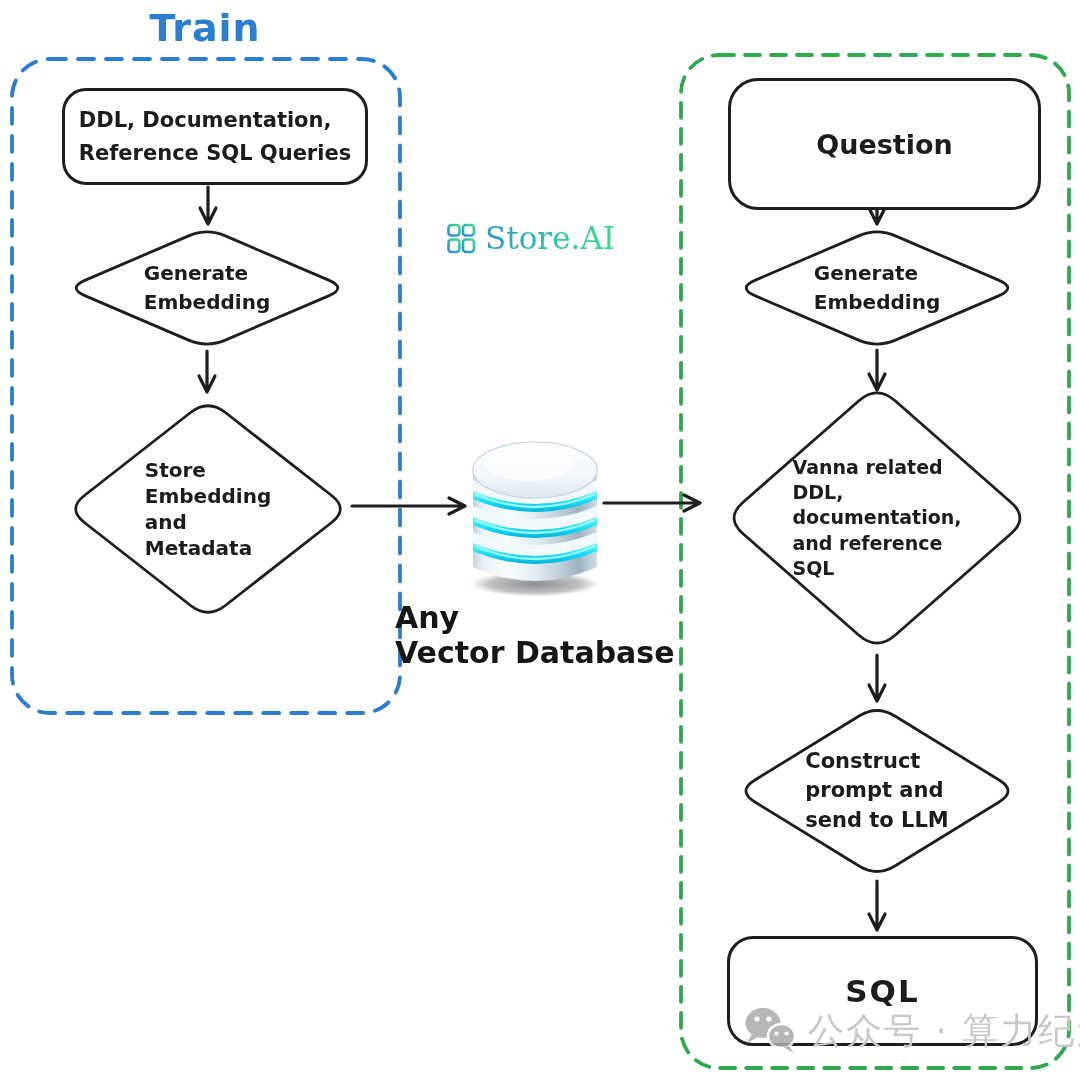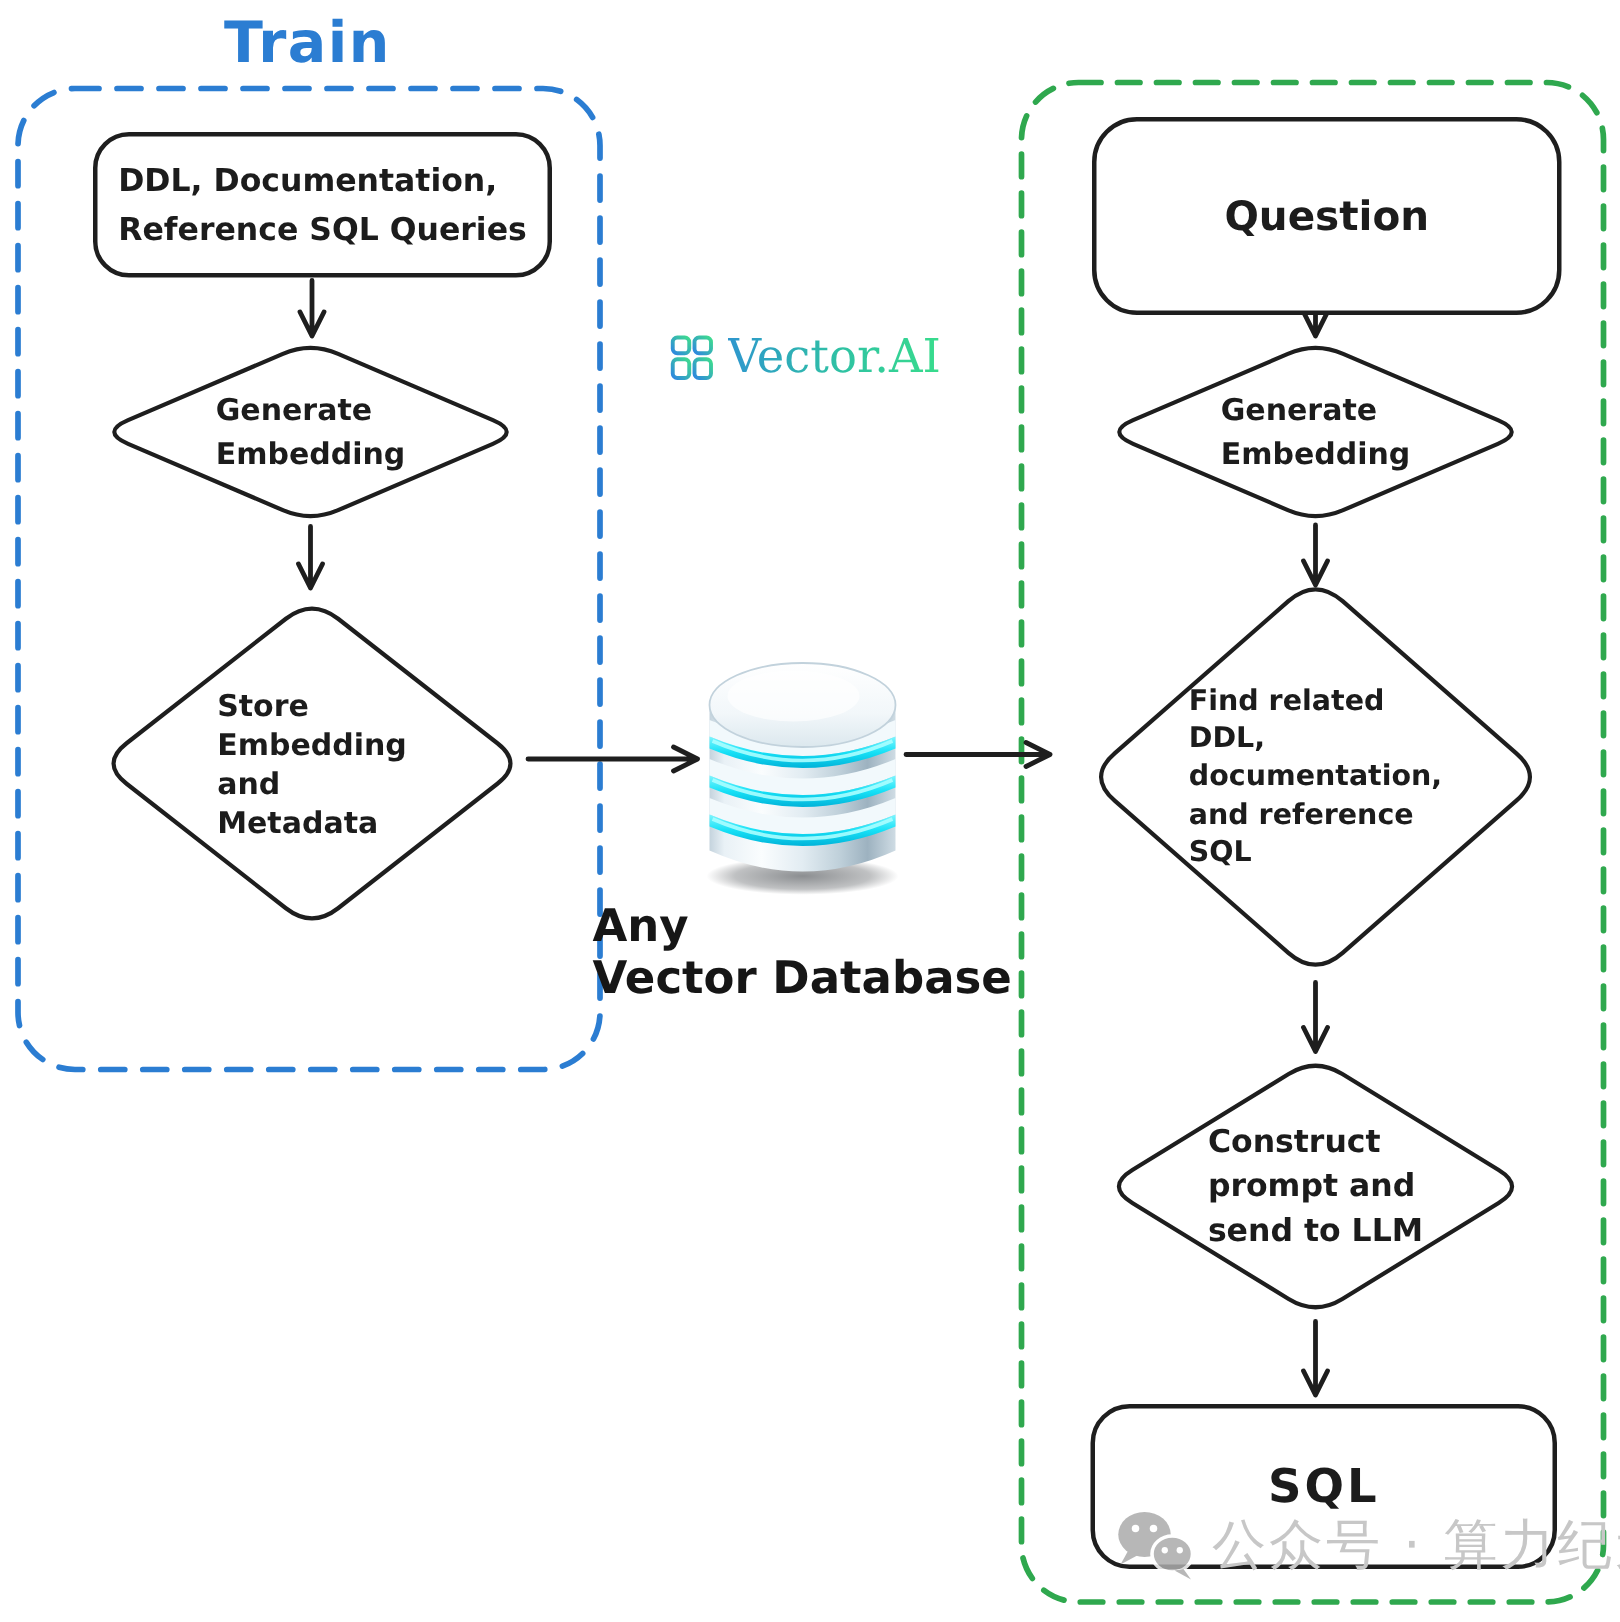--- a/index.html
+++ b/index.html
@@ -105,21 +105,21 @@
             <stop offset="1" stop-color="#2E86E0"></stop>
         </linearGradient>
       </defs>
       <g fill="none" stroke="url(#vg)" stroke-width="2.6">
         <rect x="2.5" y="3" width="11" height="10.5" rx="3"></rect>
         <rect x="17" y="3" width="11" height="10.5" rx="3"></rect>
         <rect x="2.5" y="17.5" width="11" height="12.5" rx="3"></rect>
         <rect x="17" y="17.5" width="11" height="12.5" rx="3"></rect>
       </g>
     </svg>
-    <span class="vanna-text">Vector.AI</span>
+    <span class="vanna-text">Store.AI</span>
   </div>
 
   <div class="abs" style="left:445px;top:432px;width:180px;height:175px;">
     <svg width="180" height="175" viewBox="0 0 180 175" xmlns="http://www.w3.org/2000/svg">
       <defs>
         <radialGradient id="shadowG" cx="50%" cy="50%" r="50%">
           <stop offset="0" stop-color="rgba(45,50,55,0.55)"></stop>
           <stop offset="0.55" stop-color="rgba(45,50,55,0.30)"></stop>
           <stop offset="0.78" stop-color="rgba(45,50,55,0)"></stop>
         </radialGradient>
@@ -175,21 +175,21 @@
       <path class="dshape" d="M163.4,12.9 L266.6,57.1 Q285,65 266.6,72.9 L163.4,117.1 Q145,125 126.6,117.1 L23.4,72.9 Q5,65 23.4,57.1 L126.6,12.9 Q145,5 163.4,12.9 Z"></path>
     </svg>
     <span class="node-label" style="font-size:20px;line-height:1.45;">Generate
 Embedding</span>
   </div>
 
   <div class="diamond" style="left:720px;top:380px;width:314px;height:276px;">
     <svg width="314" height="276" viewBox="0 0 314 276">
       <path class="dshape" d="M175.1,20.8 L290.9,122.2 Q309,138 290.9,153.8 L175.1,255.2 Q157,271 138.9,255.2 L23.1,153.8 Q5,138 23.1,122.2 L138.9,20.8 Q157,5 175.1,20.8 Z"></path>
     </svg>
-    <span class="node-label" style="font-size:19px;line-height:1.32;">Find related
+    <span class="node-label" style="font-size:19px;line-height:1.32;">Vanna related
 DDL,
 documentation,
 and reference
 SQL</span>
   </div>
 
   <div class="diamond" style="left:732px;top:700px;width:290px;height:182px;">
     <svg width="290" height="182" viewBox="0 0 290 182">
       <path class="dshape" d="M162.9,16 L267.1,80 Q285,91 267.1,102 L162.9,166 Q145,177 127.1,166 L22.9,102 Q5,91 22.9,80 L127.1,16 Q145,5 162.9,16 Z"></path>
     </svg>

